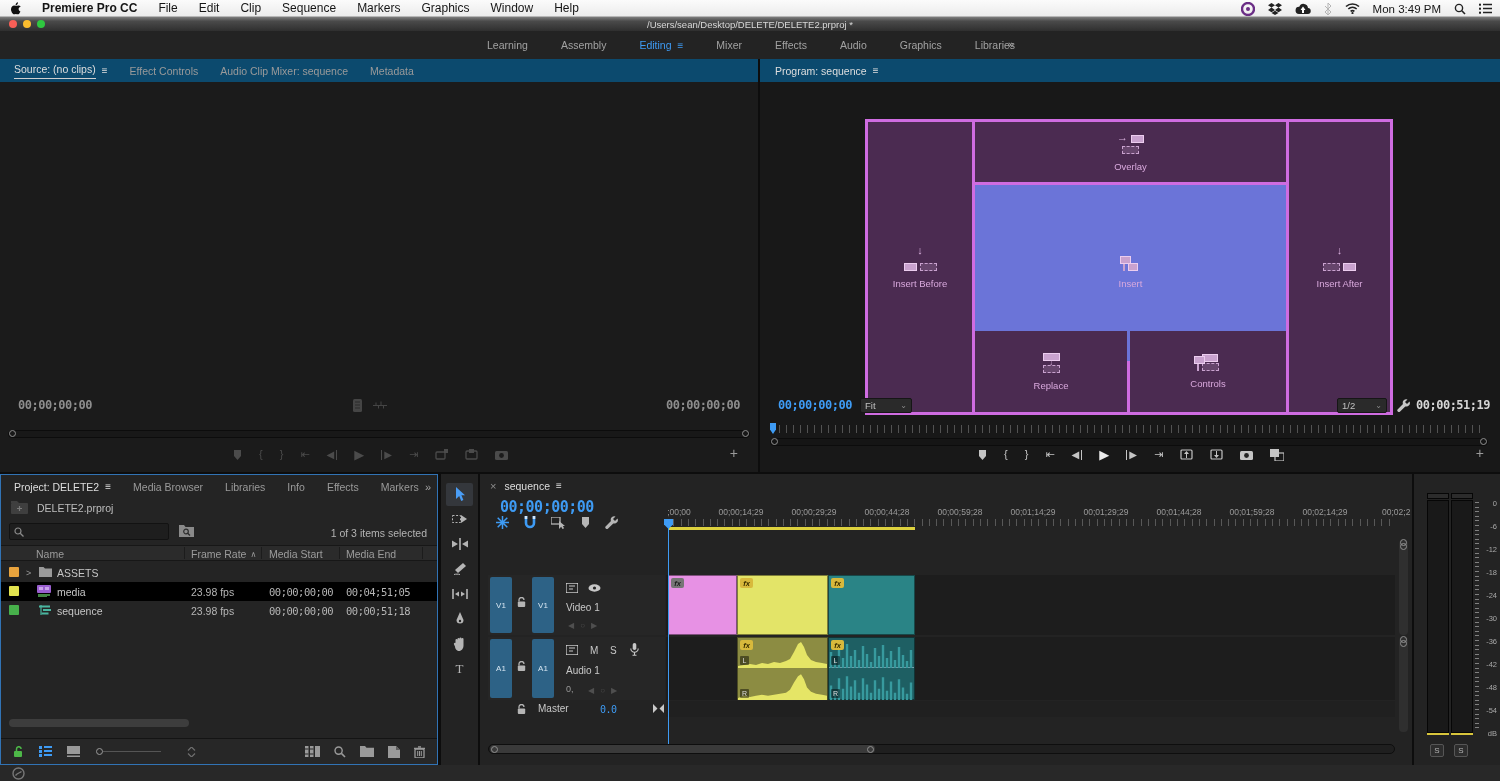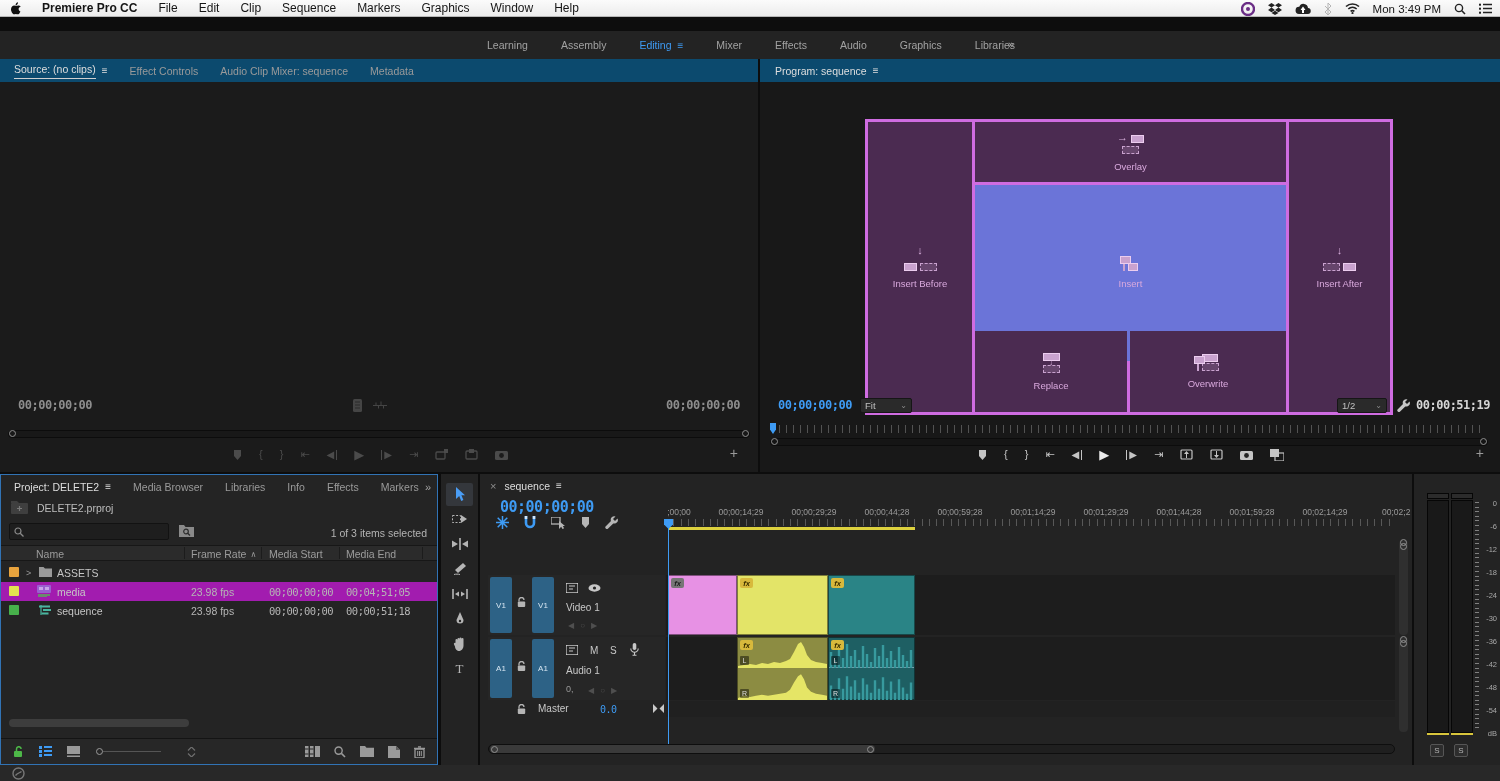--- a/index.html
+++ b/index.html
@@ -76,21 +76,21 @@
                   background:#c9a2cf; border:1px solid #eccdef; }
 
   
   #project-panel { left:0; top:474px; width:438px; height:291px; border:1px solid #3173b5; background:#242424; }
   #tools-panel { left:441px; top:474px; width:37px; height:291px; background:#232323; }
   #timeline-panel { left:480px; top:474px; width:932px; height:291px; background:#232323; }
   #meter-panel { left:1414px; top:474px; width:86px; height:291px; background:#232323; }
 
   
   .prj-row { position:absolute; left:0; right:0; height:19px; display:flex; align-items:center; }
-  .prj-row.sel { background:#a21caf; }
+  .prj-row.sel { background:#000000; }
   .swatch { position:absolute; left:8px; top:4px; width:10px; height:10px; border-radius:1px; }
   .cellname { position:absolute; left:56px; color:#c6c6c6; }
   .cellfr { position:absolute; left:190px; color:#b5b5b5; }
   .cellms { position:absolute; left:268px; color:#b5b5b5; }
   .cellme { position:absolute; left:345px; color:#b5b5b5; }
   #prj-header { position:absolute; left:0; right:0; top:70px; height:16px; background:#2b2b2b;
                 border-top:1px solid #171717; border-bottom:1px solid #171717; color:#9c9c9c; }
   .colsep { position:absolute; top:1px; bottom:1px; width:1px; background:#1c1c1c; }
   #prj-search { position:absolute; left:8px; top:48px; width:160px; height:17px; background:#1e1e1e;
                 border:1px solid #121212; border-radius:2px; display:flex; align-items:center; padding:0 4px; gap:4px; }
@@ -199,20 +199,26 @@
             <g fill="#222">
               <rect x="0" y="0.7" width="2" height="2"></rect>
               <rect x="0" y="4.7" width="2" height="2"></rect>
               <rect x="0" y="8.7" width="2" height="2"></rect>
             </g>
           </svg>
         </span>
     </div>
   </div>
 
+  <div id="titlebar" class="abs">
+    <span class="tl" style="left:9px;background:#f95f57"></span>
+    <span class="tl" style="left:23px;background:#fbbd2e"></span>
+    <span class="tl" style="left:37px;background:#2fc840"></span>
+    <span class="path">/Users/sean/Desktop/DELETE/DELETE2.prproj *</span>
+  </div>
 
   <div id="wsbar" class="abs">
     <div class="tabs">
       <span class="wstab">Learning</span>
       <span class="wstab">Assembly</span>
       <span class="wstab active flex">
           <span>Editing</span>
           <span class="hamb">≡</span>
         </span>
       <span class="wstab">Mixer</span>
@@ -330,21 +336,21 @@
           <span class="zlabel">Replace</span>
         </div>
         <div class="zone" style="left:265px;top:212px;width:156px;height:81px">
           <span class="zrow">
               <span class="zpin"></span>
               <span style="display:flex;flex-direction:column;gap:1px">
                 <span class="zr" style="width:16px"></span>
                 <span class="zrd"></span>
               </span>
             </span>
-          <span class="zlabel">Overwrite</span>
+          <span class="zlabel">Controls</span>
         </div>
         <div class="zone" style="left:424px;top:3px;width:101px;height:290px">
           <span class="zarrow">↓</span>
           <span class="zrow">
               <span class="zrd"></span>
               <span class="zr"></span>
             </span>
           <span class="zlabel">Insert After</span>
         </div>
       </div>

